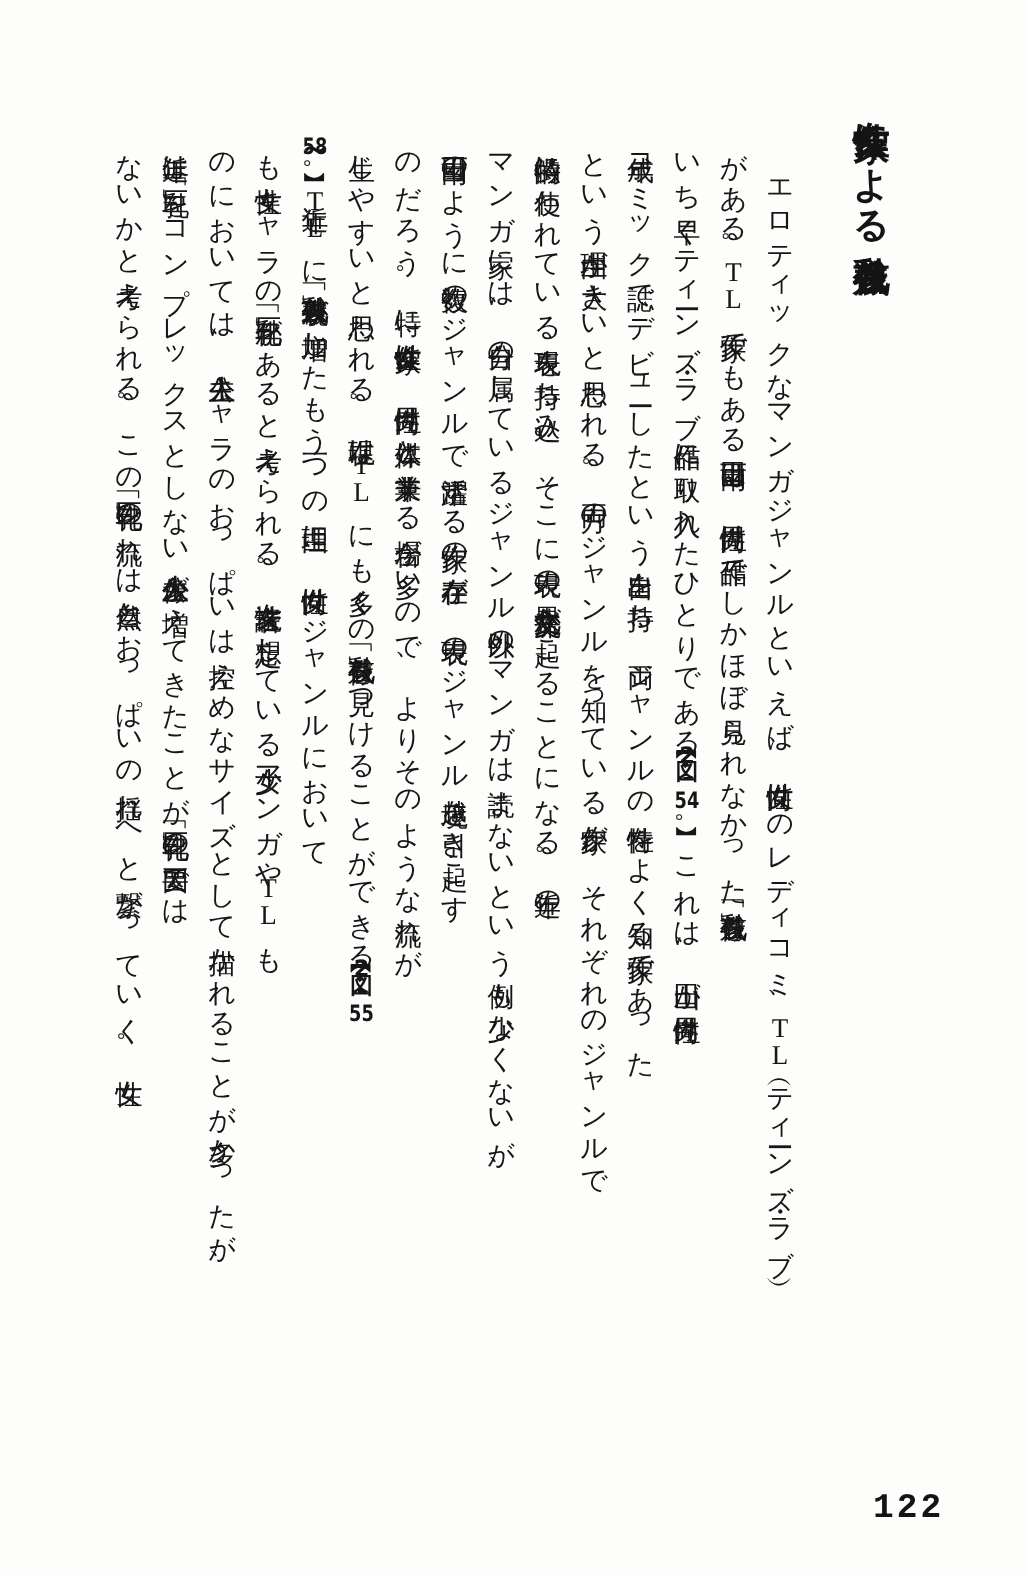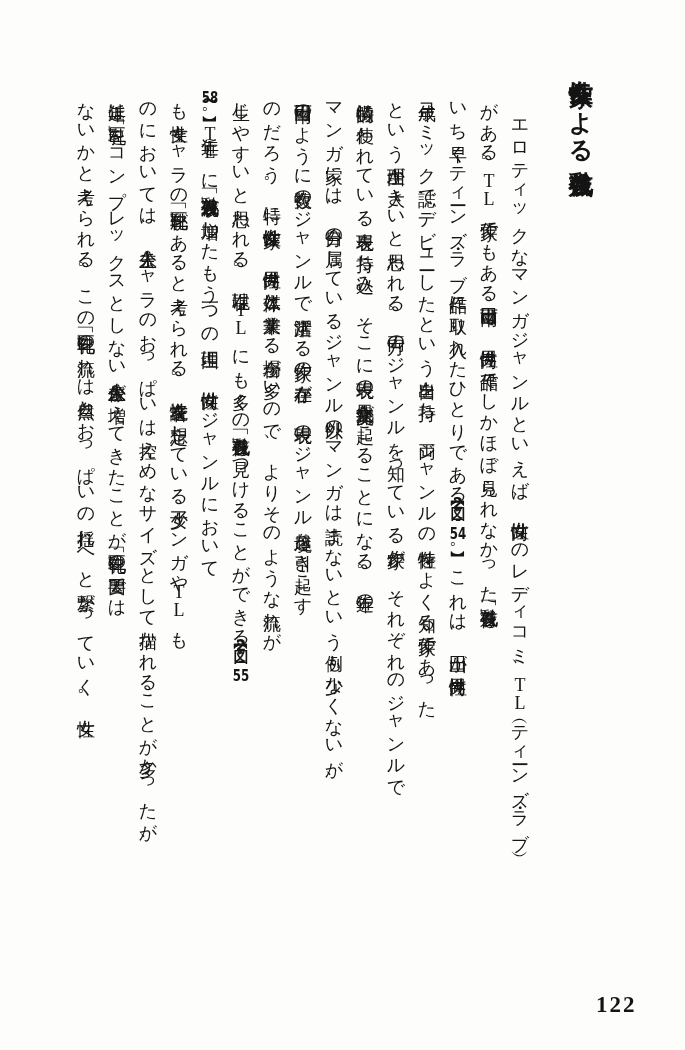--- a/index.html
+++ b/index.html
@@ -44,22 +44,22 @@
   .tcy{ text-combine-upright:all; }
   
   .fig{
     font-family:"DejaVu Sans","Liberation Sans",sans-serif;
     font-weight:bold;
     font-size:15px;
     letter-spacing:0;
   }
   .page-number{
     position:absolute;
-    top:992px;left:596px;
-    font-family:Liberation Serif, serif;
+    top:992px;left:582px;
+    font-family:Liberation Mono, monospace;
     font-weight:bold;
     font-size:23px;
     letter-spacing:2px;
   }
 </style>
 </head>
 <body>
 
 <div class="page">
   <div class="title">女性作家による乳首残像</div>

